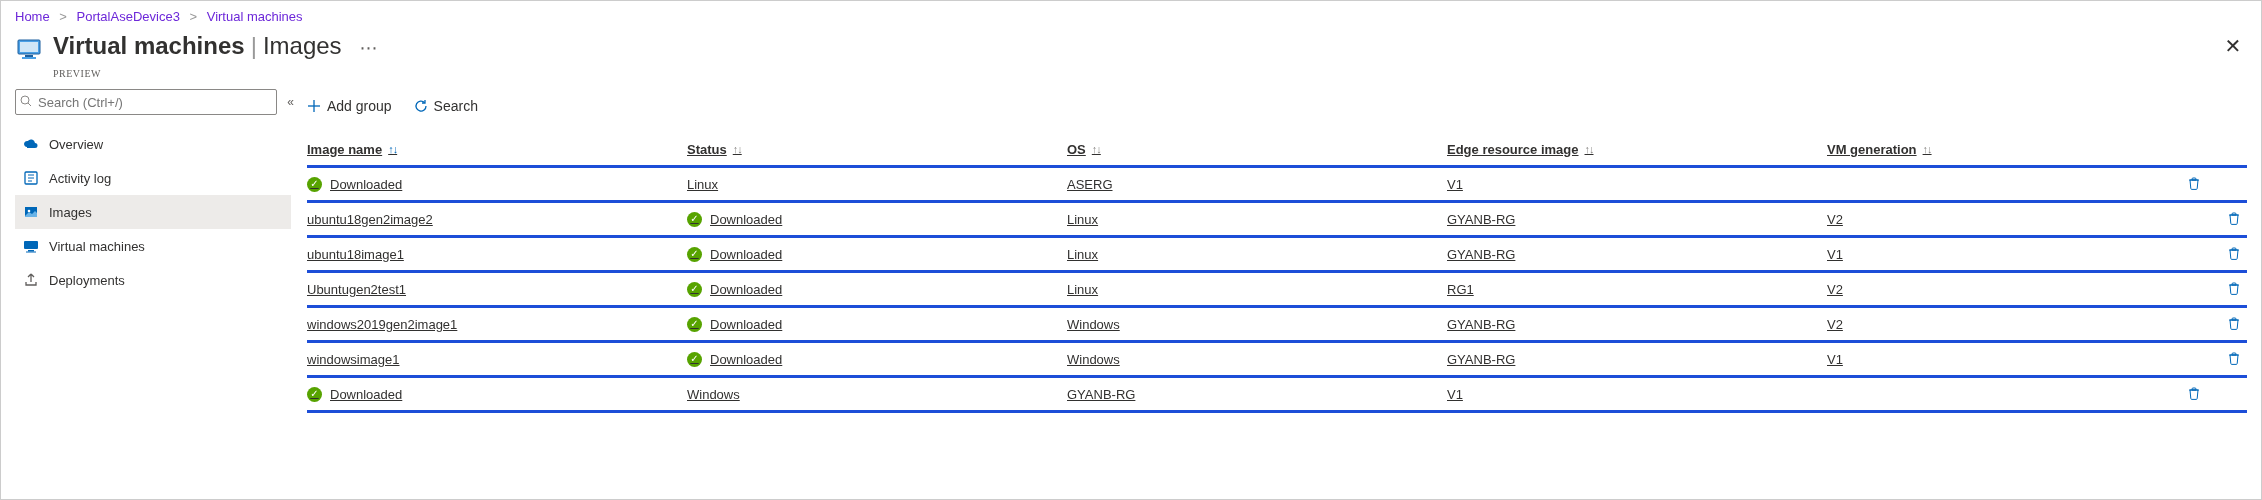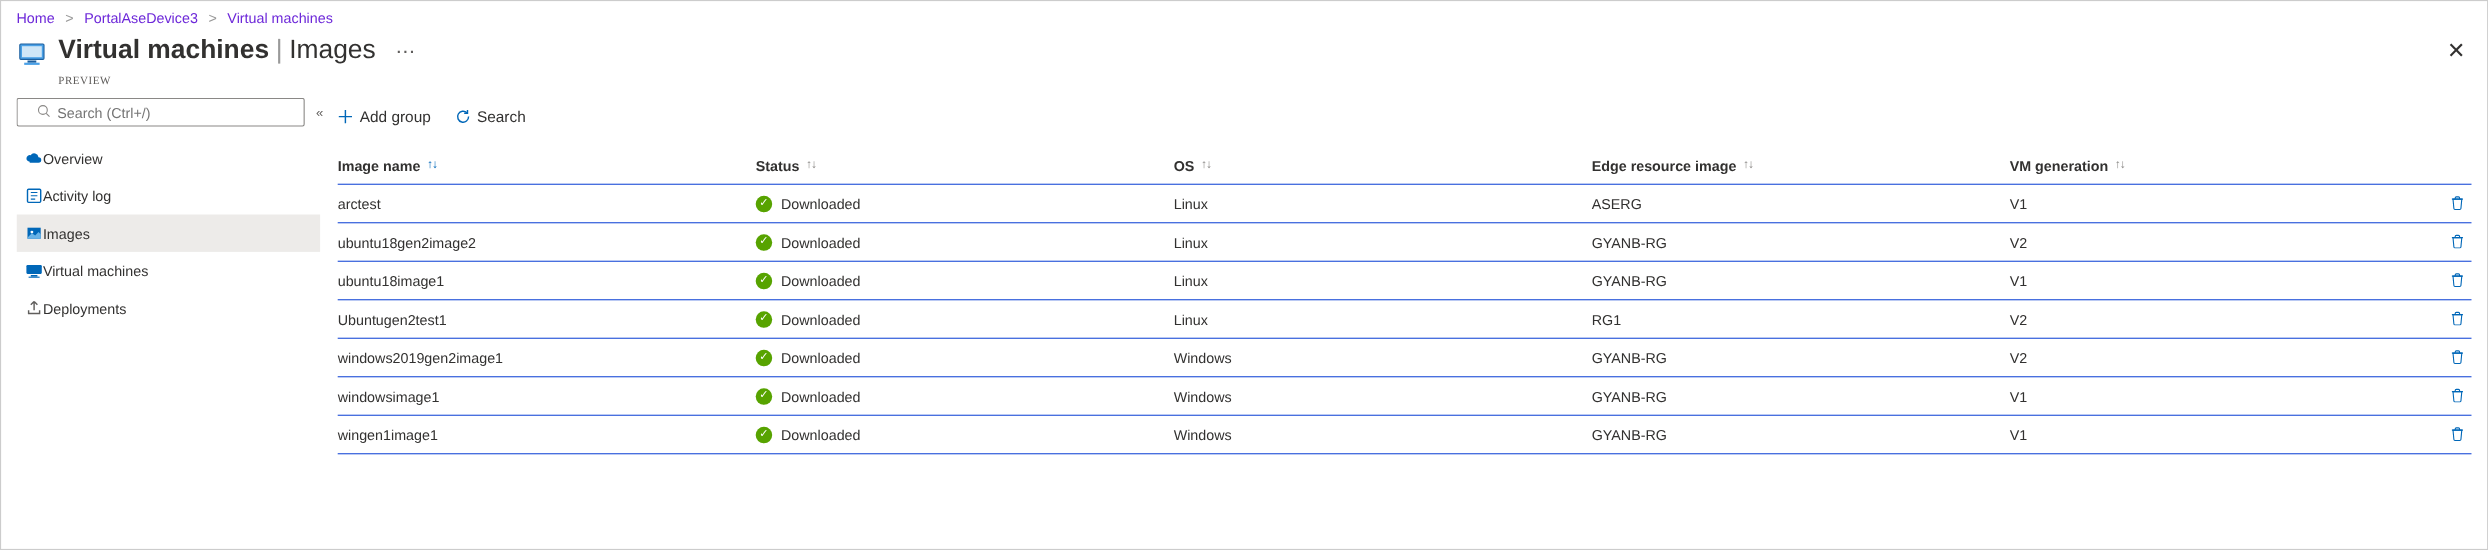--- a/index.html
+++ b/index.html
@@ -39,53 +39,54 @@
 
   
   .body { display: flex; flex: 1; overflow: hidden; }
 
   
   .sidebar { width: 288px; display: flex; flex-direction: column; }
   .search-row { display: flex; align-items: center; gap: 10px; margin-bottom: 6px; }
   .search-box {
     flex: 1; display: flex; align-items: center;
     border: 1px solid #8a8886; border-radius: 2px;
-    height: 26px; padding: 0 18px; color: #605e5c;
+    height: 26px; padding: 0 4px; color: #605e5c;
   }
   .search-box input {
     border: none; outline: none; font-size: 13px; width: 100%; color: #323130;
     background: transparent;
   }
   .search-box .mag { color: #8a8886; margin-right: 6px; font-size: 13px; }
   .collapse-chevrons { color: #605e5c; font-size: 12px; cursor: pointer; letter-spacing:-3px; }
 
   .nav { margin-top: 6px; }
   .nav-item {
-    display: flex; align-items: center; 
+    display: flex; align-items: center; gap: 10px;
     height: 34px; padding: 0 8px; cursor: pointer;
     color: #323130; font-size: 13px;
   }
   .nav-item .nav-icon { width: 16px; height: 16px; display:flex; align-items:center; justify-content:center; }
   .nav-item.active { background: #edebe9; }
 
   
   .main { flex: 1; display: flex; flex-direction: column; padding-left: 16px; }
   .toolbar { display: flex; align-items: center; gap: 22px; height: 34px; color: #323130; }
   .tool-btn { display: flex; align-items: center; gap: 6px; cursor: pointer; font-size: 14px; color:#323130;}
   .tool-btn .tb-icon { color: #0067b8; display:flex; }
 
   
   .table { margin-top: 10px; }
   .thead, .trow {
     display: grid;
     grid-template-columns: 380px 380px 380px 380px 380px 40px;
     align-items: center;
     min-height: 35px;
-    border-bottom: 1px solid #1d4ed8;
+    border-bottom: 3px solid #1d4ed8;
     font-size: 13px;
+    text-decoration: underline;
   }
   .thead { font-weight: 600; color: #323130; }
   .th { display: flex; align-items: center; gap: 6px; cursor: pointer; }
   .sort-arrows { color: #8a8886; font-size: 11px; letter-spacing: -1px; }
   .th.sorted .sort-arrows { color: #0067b8; }
   .cell { color: #323130; }
   .link-cell { color: #323130; cursor: pointer; }
   .status-cell { display: flex; align-items: center; gap: 8px; }
   .status-check {
     width: 15px; height: 15px; border-radius: 50%; background: #57a300;
@@ -237,21 +238,20 @@
         </div>
         <div class="th">
           <span>VM generation</span>
           <span class="sort-arrows">↑↓</span>
         </div>
         <div></div>
       </div>
 
       <div id="rows-mount">
             <div class="trow">
-              <div class="cell link-cell">arctest</div>
               <div class="cell status-cell">
                 <span class="status-check">✓</span>
                 <span>Downloaded</span>
               </div>
               <div class="cell">Linux</div>
               <div class="cell">ASERG</div>
               <div class="cell">V1</div>
               <div class="trash-cell"><svg width="14" height="14" viewBox="0 0 14 14">
                   <path d="M3 4h8l-.8 8.5a1 1 0 0 1-1 .9H4.8a1 1 0 0 1-1-.9L3 4z" fill="none" stroke="#0067b8" stroke-width="1"></path>
                   <path d="M2 4h10M6 2h2a1 1 0 0 1 1 1v1H5V3a1 1 0 0 1 1-1z" fill="none" stroke="#0067b8" stroke-width="1"></path>
@@ -321,21 +321,20 @@
               </div>
               <div class="cell">Windows</div>
               <div class="cell">GYANB-RG</div>
               <div class="cell">V1</div>
               <div class="trash-cell"><svg width="14" height="14" viewBox="0 0 14 14">
                   <path d="M3 4h8l-.8 8.5a1 1 0 0 1-1 .9H4.8a1 1 0 0 1-1-.9L3 4z" fill="none" stroke="#0067b8" stroke-width="1"></path>
                   <path d="M2 4h10M6 2h2a1 1 0 0 1 1 1v1H5V3a1 1 0 0 1 1-1z" fill="none" stroke="#0067b8" stroke-width="1"></path>
                 </svg></div>
             </div>
             <div class="trow">
-              <div class="cell link-cell">wingen1image1</div>
               <div class="cell status-cell">
                 <span class="status-check">✓</span>
                 <span>Downloaded</span>
               </div>
               <div class="cell">Windows</div>
               <div class="cell">GYANB-RG</div>
               <div class="cell">V1</div>
               <div class="trash-cell"><svg width="14" height="14" viewBox="0 0 14 14">
                   <path d="M3 4h8l-.8 8.5a1 1 0 0 1-1 .9H4.8a1 1 0 0 1-1-.9L3 4z" fill="none" stroke="#0067b8" stroke-width="1"></path>
                   <path d="M2 4h10M6 2h2a1 1 0 0 1 1 1v1H5V3a1 1 0 0 1 1-1z" fill="none" stroke="#0067b8" stroke-width="1"></path>

